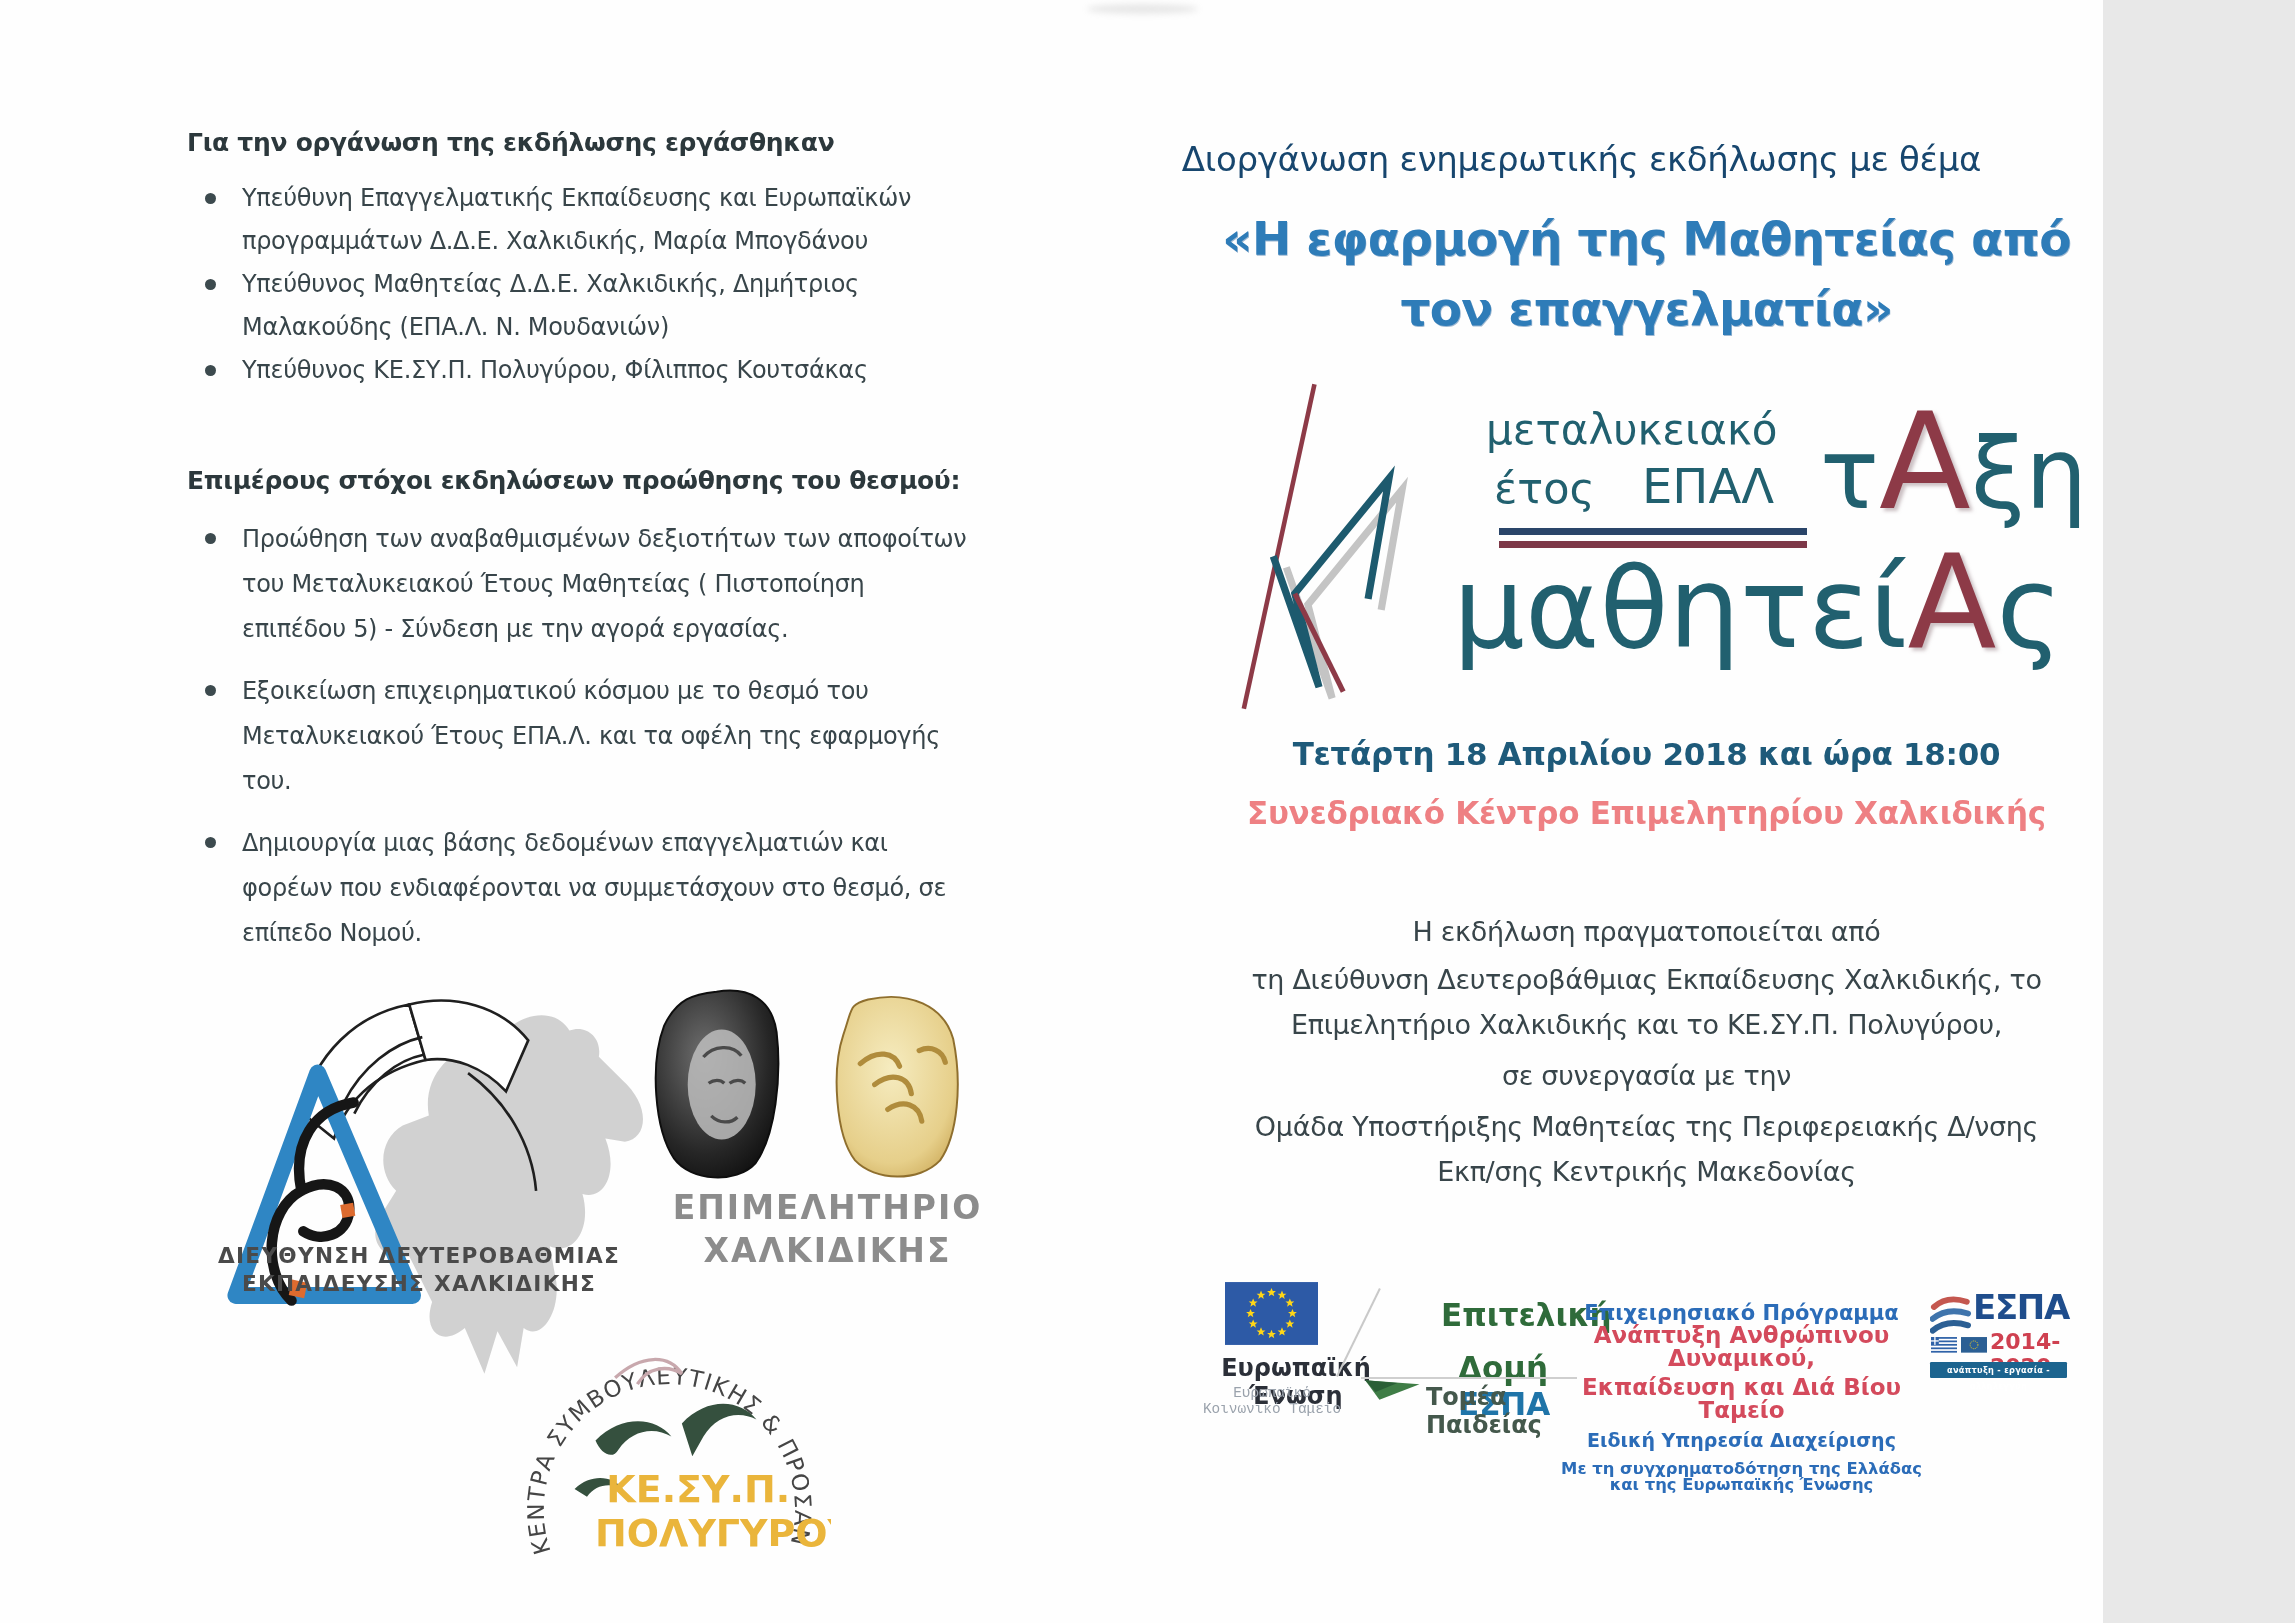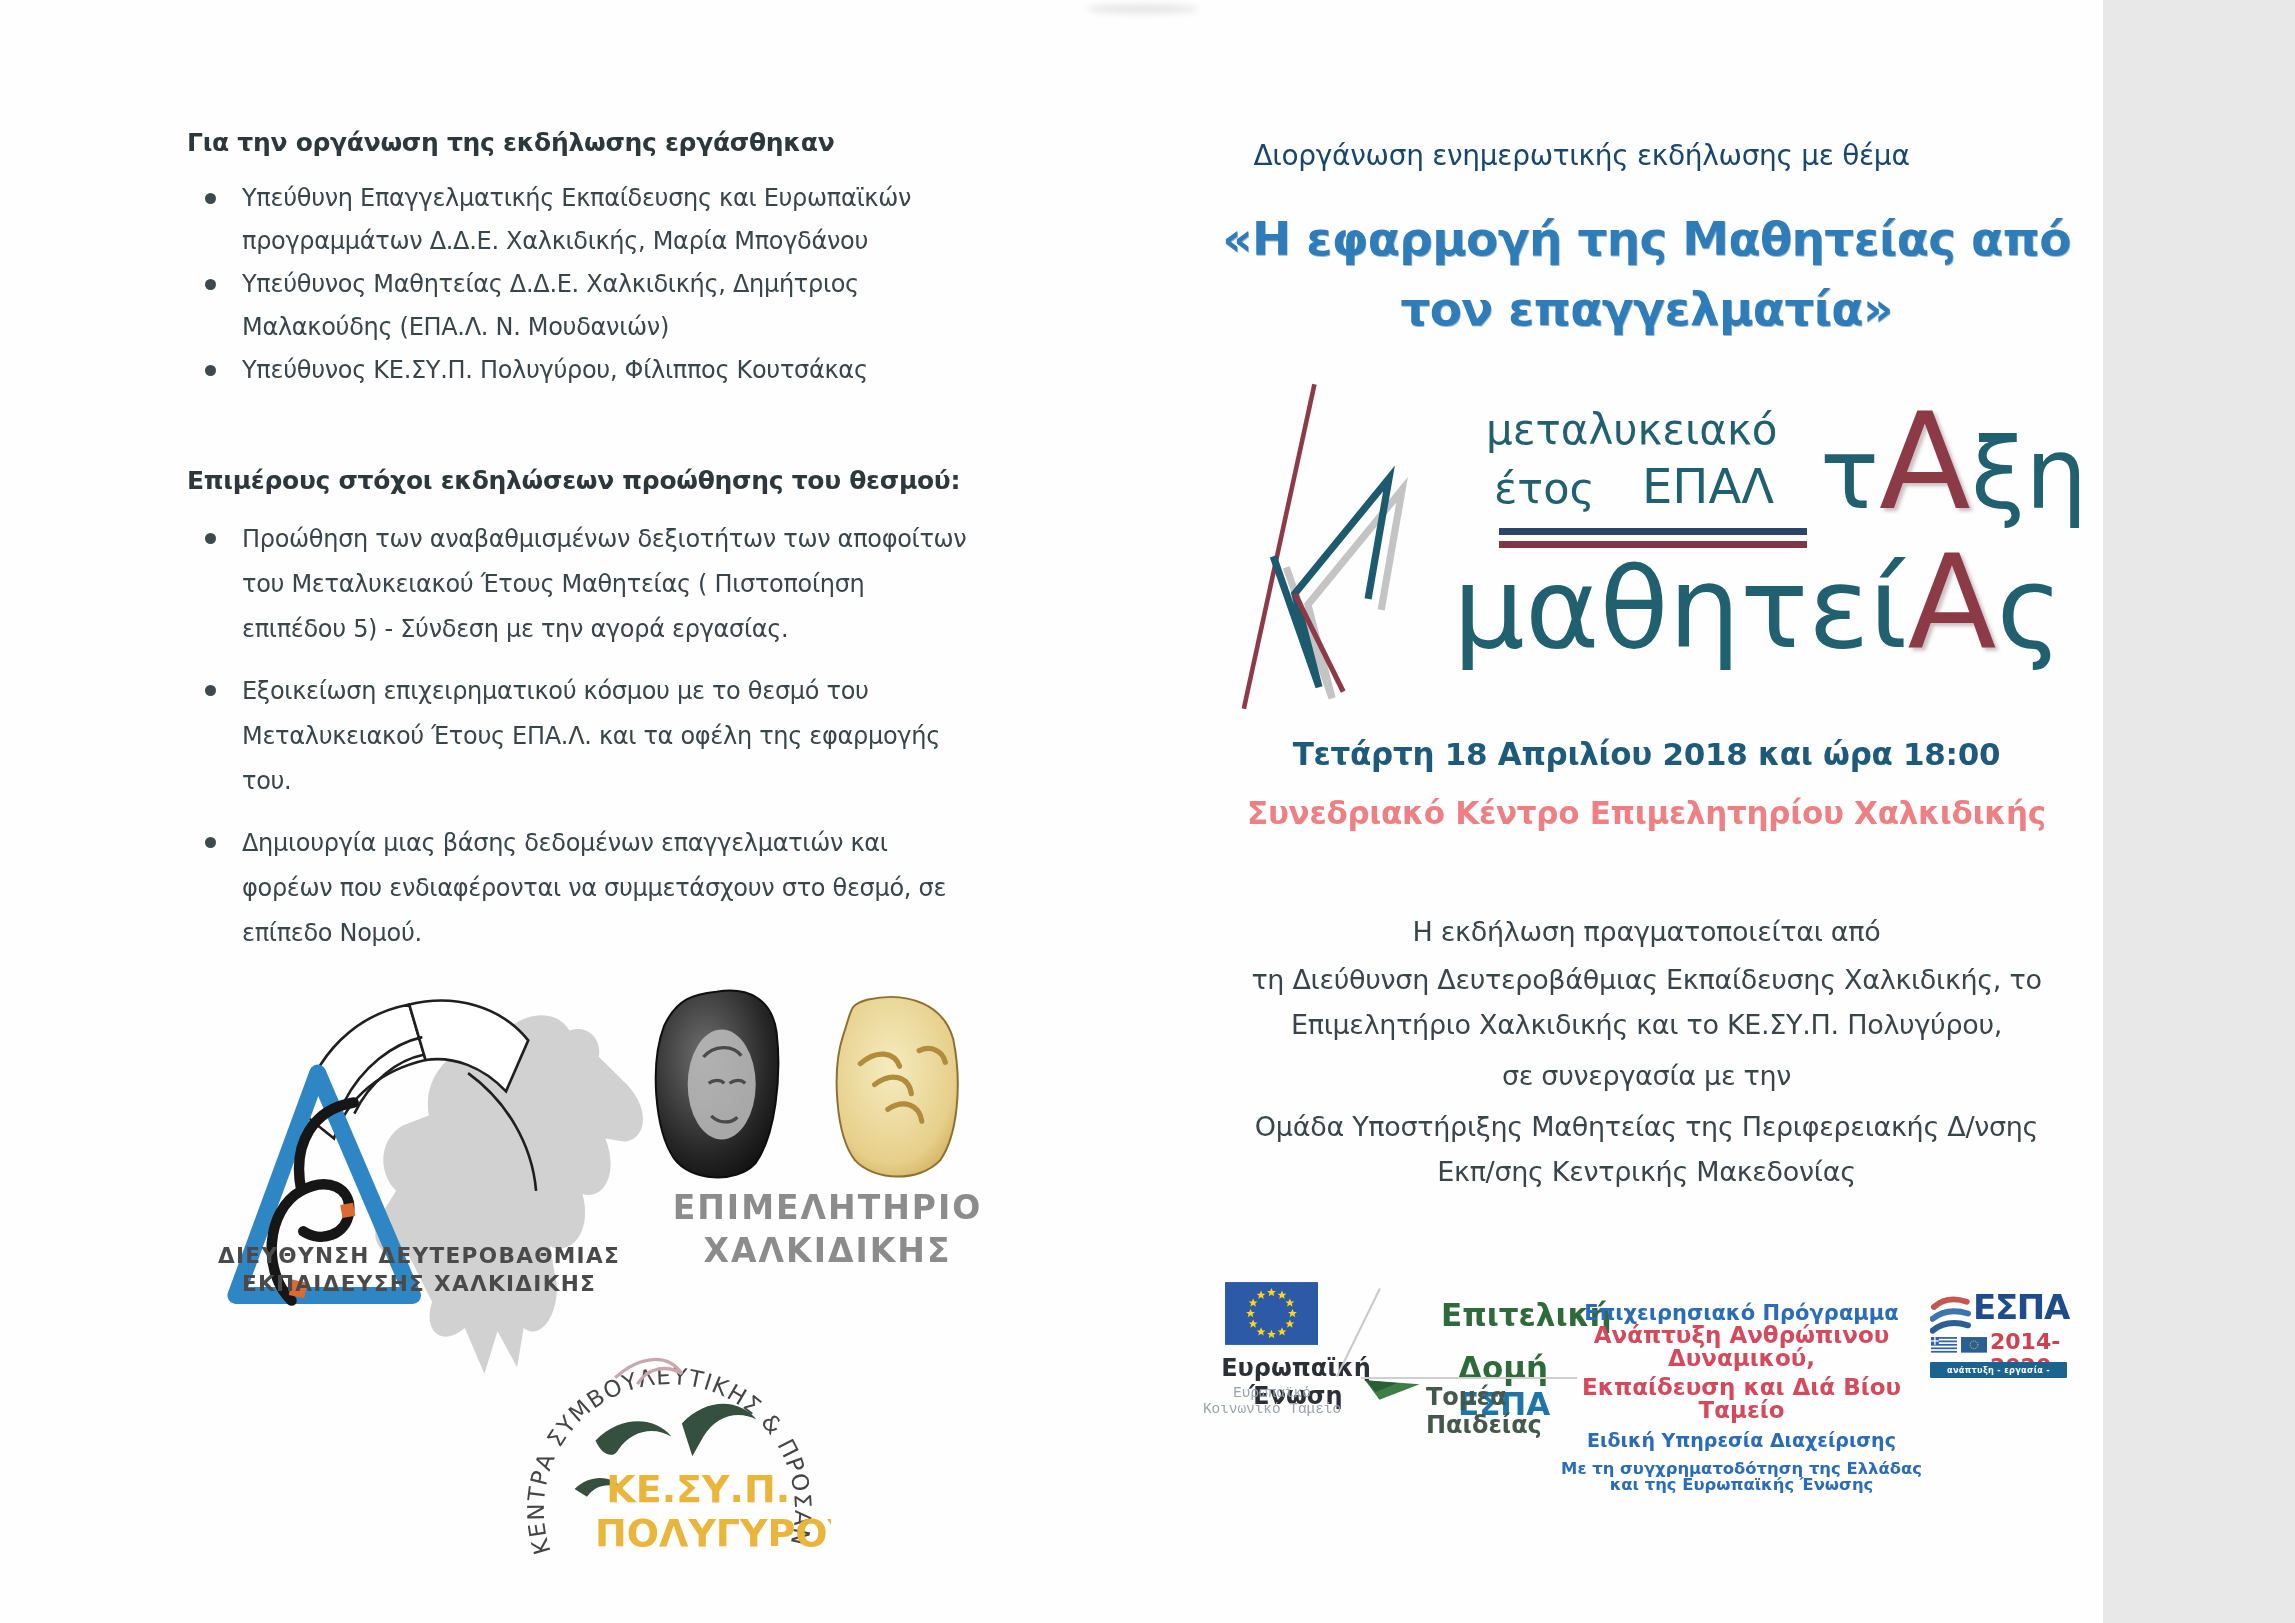--- a/index.html
+++ b/index.html
@@ -28,21 +28,21 @@
     width:406px; text-align:center; font-size:21.6px; font-weight:bold;
     color:#4a4a4a; letter-spacing:1.3px; line-height:28px; white-space:pre-line;
   }
   .chamber-caption{
     width:353px; text-align:center; font-size:33px; font-weight:bold;
     color:#8c8c8c; letter-spacing:2px; line-height:43px; white-space:pre-line;
   }
   
   .r-wrap{left:1208px; top:0; width:877px; height:1623px;}
   .r-line{position:absolute; width:100%; text-align:center;}
-  .r-intro{font-size:28px; color:#17466e; transform:translateX(-65px); letter-spacing:-0.3px;}
+  .r-intro{font-size:34px; color:#17466e; transform:translateX(-65px); letter-spacing:-0.3px;}
   .r-title{font-size:47px; font-weight:bold; color:#2e7cb8; letter-spacing:-0.7px;
            text-shadow:0.7px 0.7px 0 #9db8d2;}
   .r-date{font-size:31px; font-weight:bold; color:#1e5a7a; letter-spacing:-0.3px;}
   .r-venue{font-size:31px; font-weight:bold; color:#ee8083; letter-spacing:-0.3px;}
   .r-body{font-size:27px; color:#38454a; line-height:45px; white-space:pre-line; letter-spacing:-0.3px;}
   
   .ap-logo{left:1237px; top:383px; width:851px; height:321px;}
   .ap-word{position:absolute; color:#21606f; white-space:nowrap;}
   .ap-big{line-height:0.95;}
   .ap-red{color:#8d3a47; text-shadow:3.3px 3.3px 3.9px rgba(160,140,145,.55);}

